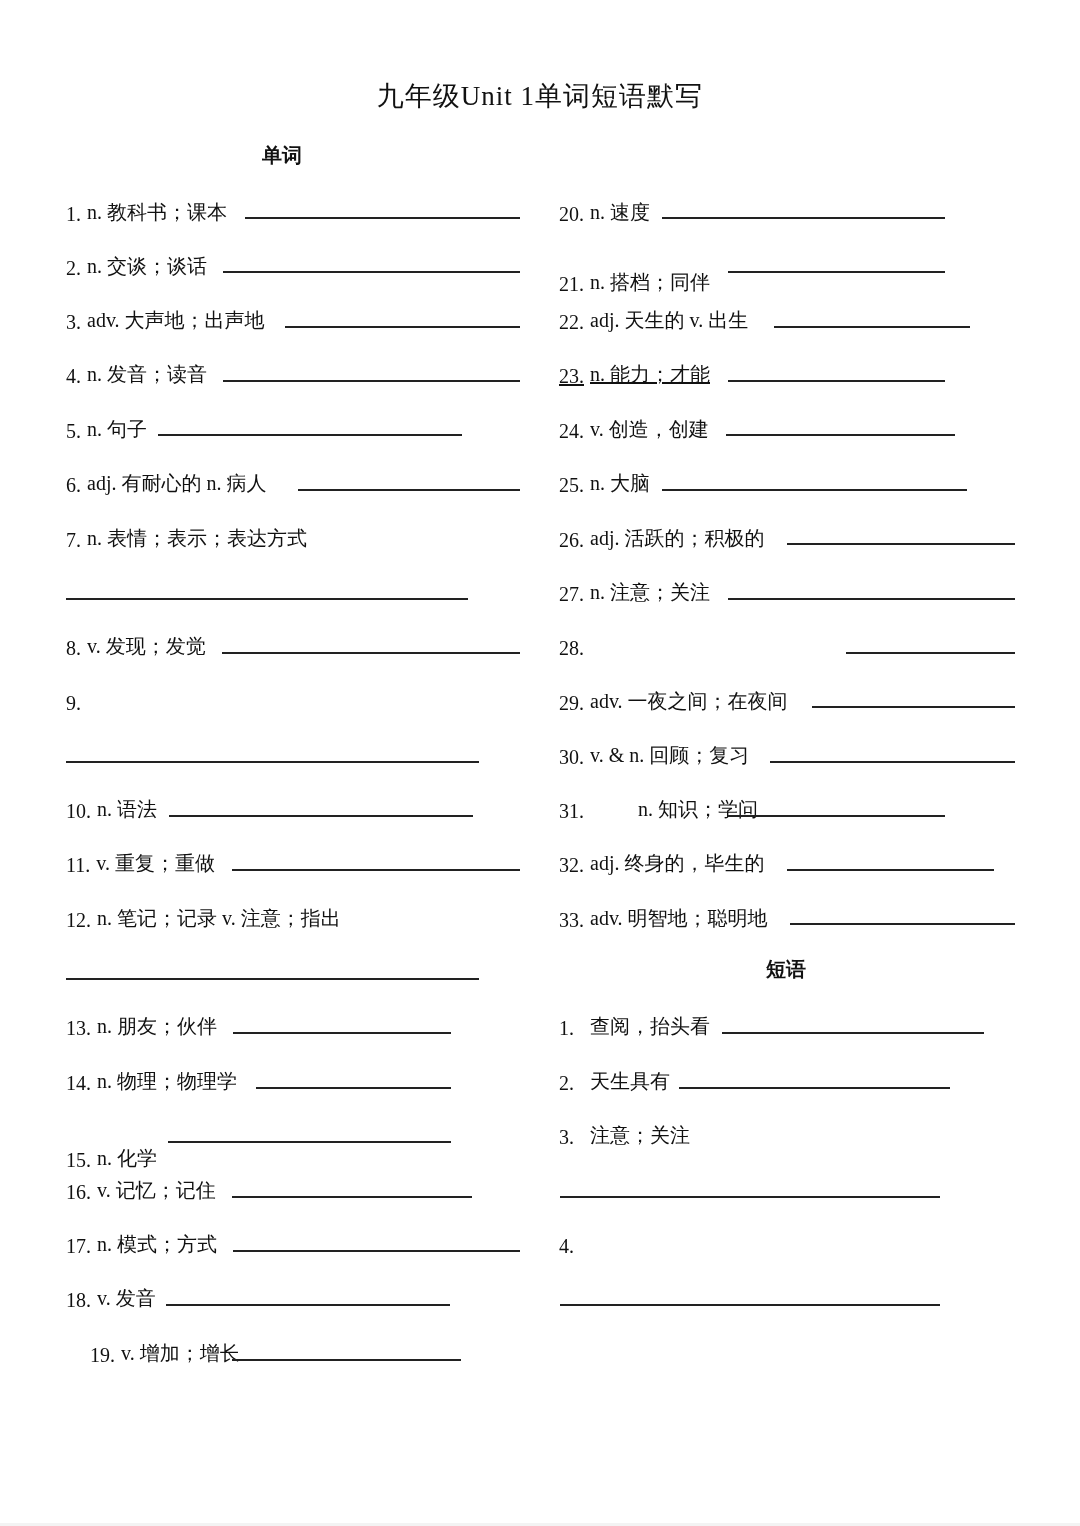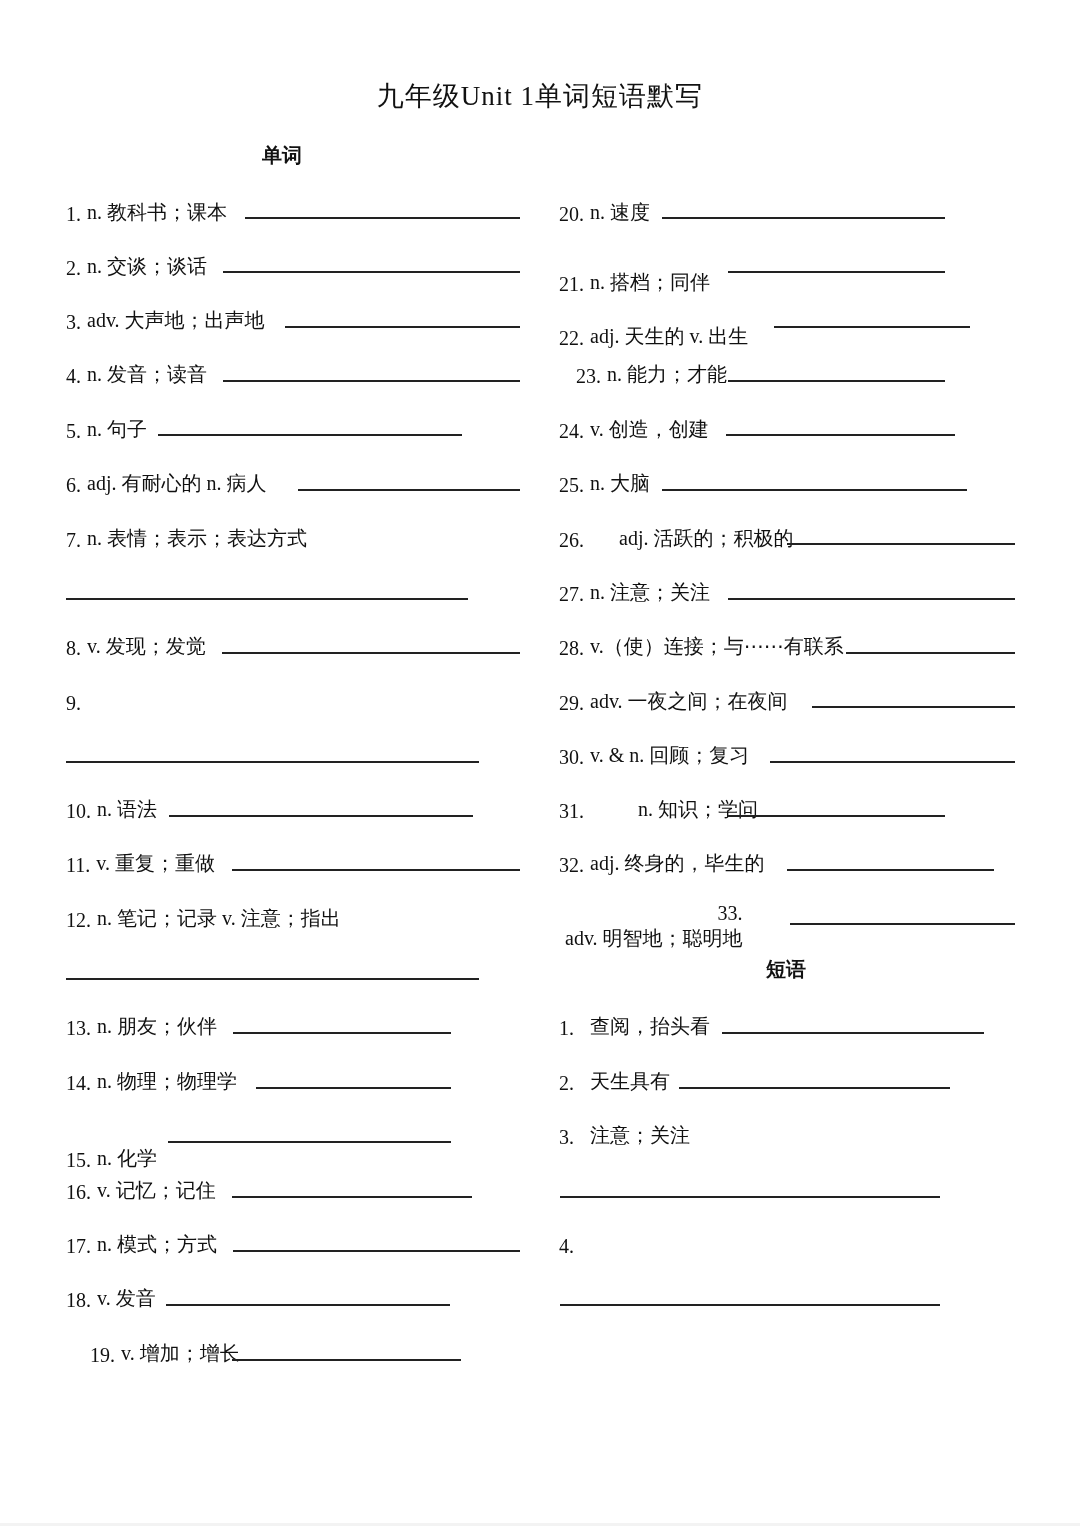--- a/index.html
+++ b/index.html
@@ -136,53 +136,52 @@
       <div class="item" style="left: 559px; top: 196px;">
         <span class="num">20.</span>
         <span class="text">n.  速度</span>
       </div>
       <div class="blank" style="left: 662px; width: 283px; top: 217px;"></div>
       <div class="item" style="left: 559px; top: 266px;">
         <span class="num">21.</span>
         <span class="text">n.  搭档；同伴</span>
       </div>
       <div class="blank" style="left: 728px; width: 217px; top: 271px;"></div>
-      <div class="item" style="left: 559px; top: 320px;">
+      <div class="item" style="left: 559px; top: 304px;">
         <span class="num">22.</span>
         <span class="text">adj.  天生的 v.  出生</span>
       </div>
       <div class="blank" style="left: 774px; width: 196px; top: 326px;"></div>
-      <div class="item" style="left: 576px; top: 358px;">
+      <div class="item" style="left: 559px; top: 358px; text-decoration: underline;">
         <span class="num">23.</span>
         <span class="text">n.  能力；才能</span>
       </div>
       <div class="blank" style="left: 728px; width: 217px; top: 380px;"></div>
       <div class="item" style="left: 559px; top: 413px;">
         <span class="num">24.</span>
         <span class="text">v.  创造，创建</span>
       </div>
       <div class="blank" style="left: 726px; width: 229px; top: 434px;"></div>
       <div class="item" style="left: 559px; top: 467px;">
         <span class="num">25.</span>
         <span class="text">n.  大脑</span>
       </div>
       <div class="blank" style="left: 662px; width: 305px; top: 489px;"></div>
-      <div class="item" style="left: 559px; top: 522px; gap: 29px;">
+      <div class="item" style="left: 559px; top: 522px;">
         <span class="num">26.</span>
         <span class="text">adj.  活跃的；积极的</span>
       </div>
       <div class="blank" style="left: 787px; width: 228px; top: 543px;"></div>
       <div class="item" style="left: 559px; top: 576px;">
         <span class="num">27.</span>
         <span class="text">n.  注意；关注</span>
       </div>
       <div class="blank" style="left: 728px; width: 287px; top: 598px;"></div>
       <div class="item" style="left: 559px; top: 630px;">
         <span class="num">28.</span>
-        <span class="text">v.（使）连接；与⋯⋯有联系</span>
       </div>
       <div class="blank" style="left: 846px; width: 169px; top: 652px;"></div>
       <div class="item" style="left: 559px; top: 685px;">
         <span class="num">29.</span>
         <span class="text">adv.  一夜之间；在夜间</span>
       </div>
       <div class="blank" style="left: 812px; width: 203px; top: 706px;"></div>
       <div class="item" style="left: 559px; top: 739px;">
         <span class="num">30.</span>
         <span class="text">v. &amp; n.  回顾；复习</span>
@@ -191,21 +190,21 @@
       <div class="item" style="left: 559px; top: 793px; gap: 48px;">
         <span class="num">31.</span>
         <span class="text">n.  知识；学问</span>
       </div>
       <div class="blank" style="left: 728px; width: 217px; top: 815px;"></div>
       <div class="item" style="left: 559px; top: 847px;">
         <span class="num">32.</span>
         <span class="text">adj.  终身的，毕生的</span>
       </div>
       <div class="blank" style="left: 787px; width: 207px; top: 869px;"></div>
-      <div class="item" style="left: 559px; top: 902px; flex-direction: column;">
+      <div class="item" style="left: 559px; top: 902px;">
         <span class="num">33.</span>
         <span class="text">adv.  明智地；聪明地</span>
       </div>
       <div class="blank" style="left: 790px; width: 225px; top: 923px;"></div>
     </div>
   <div id="phrase-col">
       <div class="item" style="left: 559px; top: 1010px;">
         <span class="num" style="margin-right: 10px;">1.</span>
         <span class="text">查阅，抬头看</span>
       </div>

